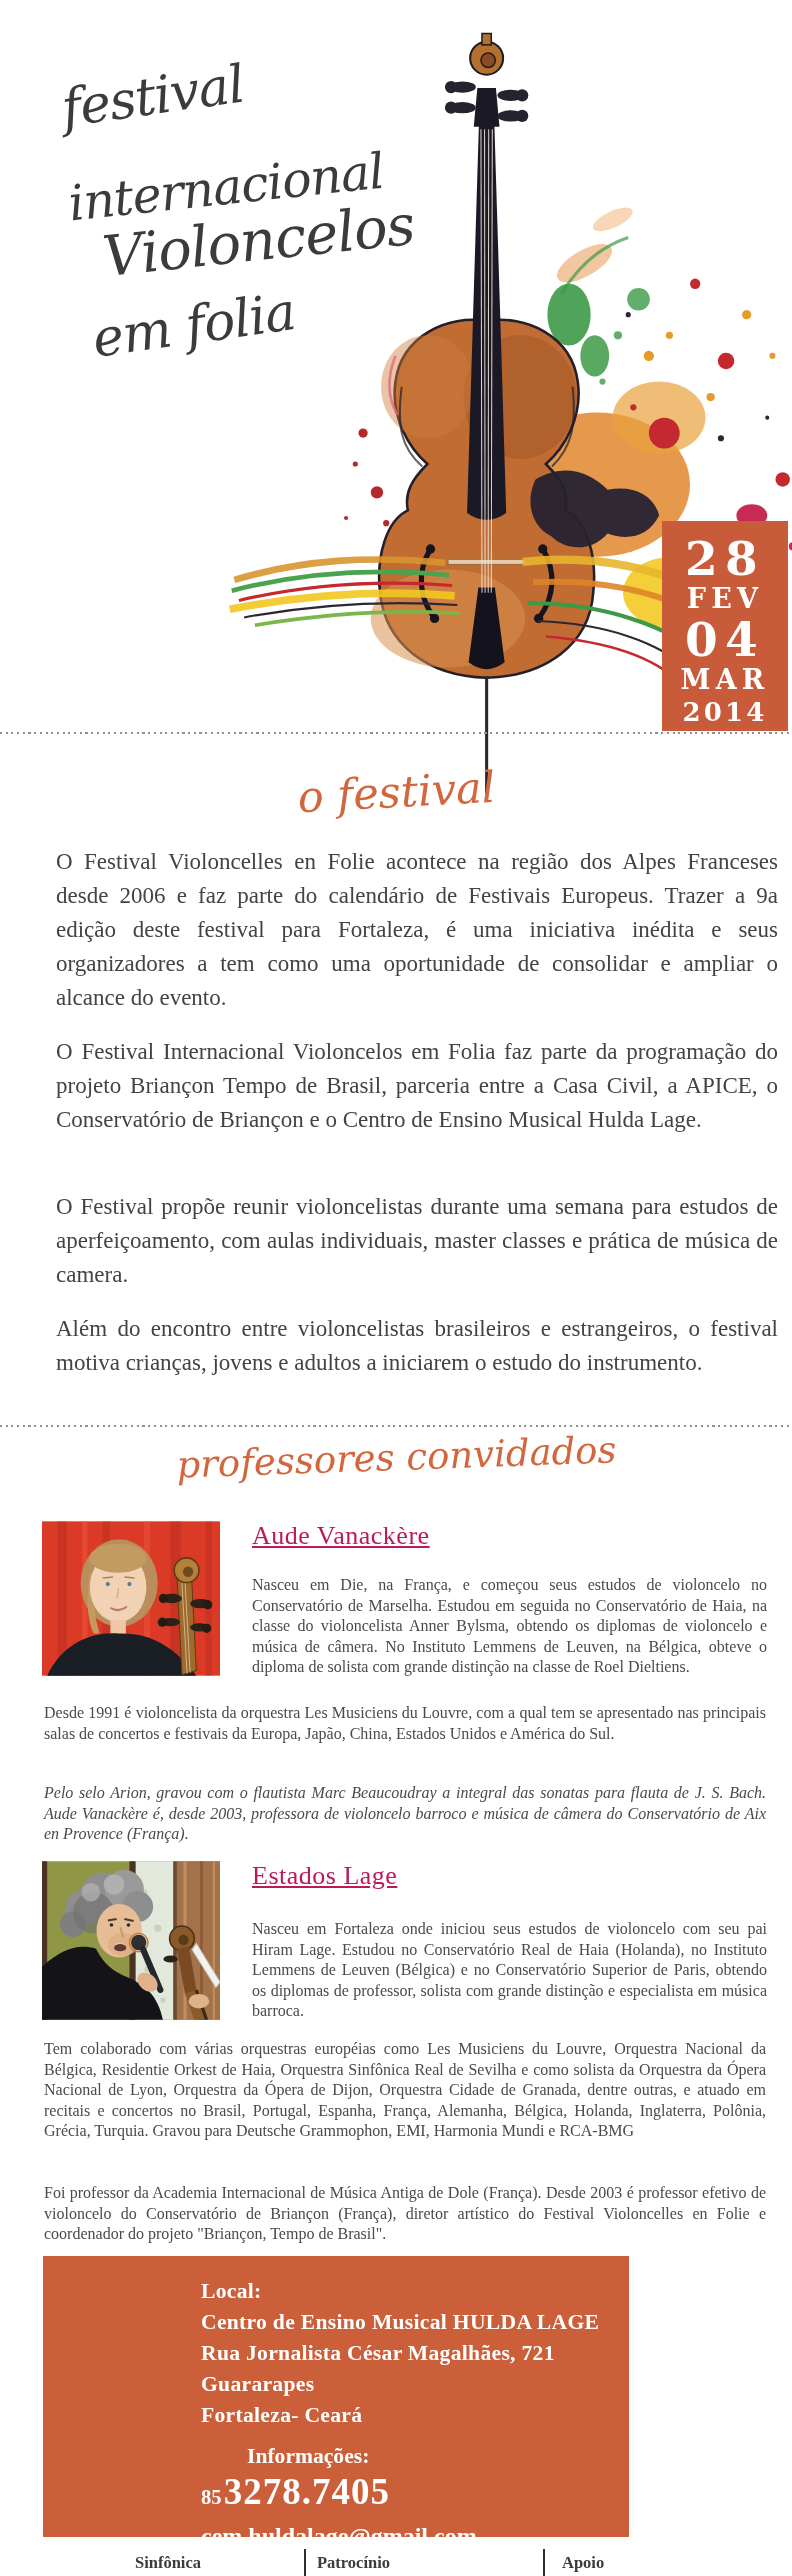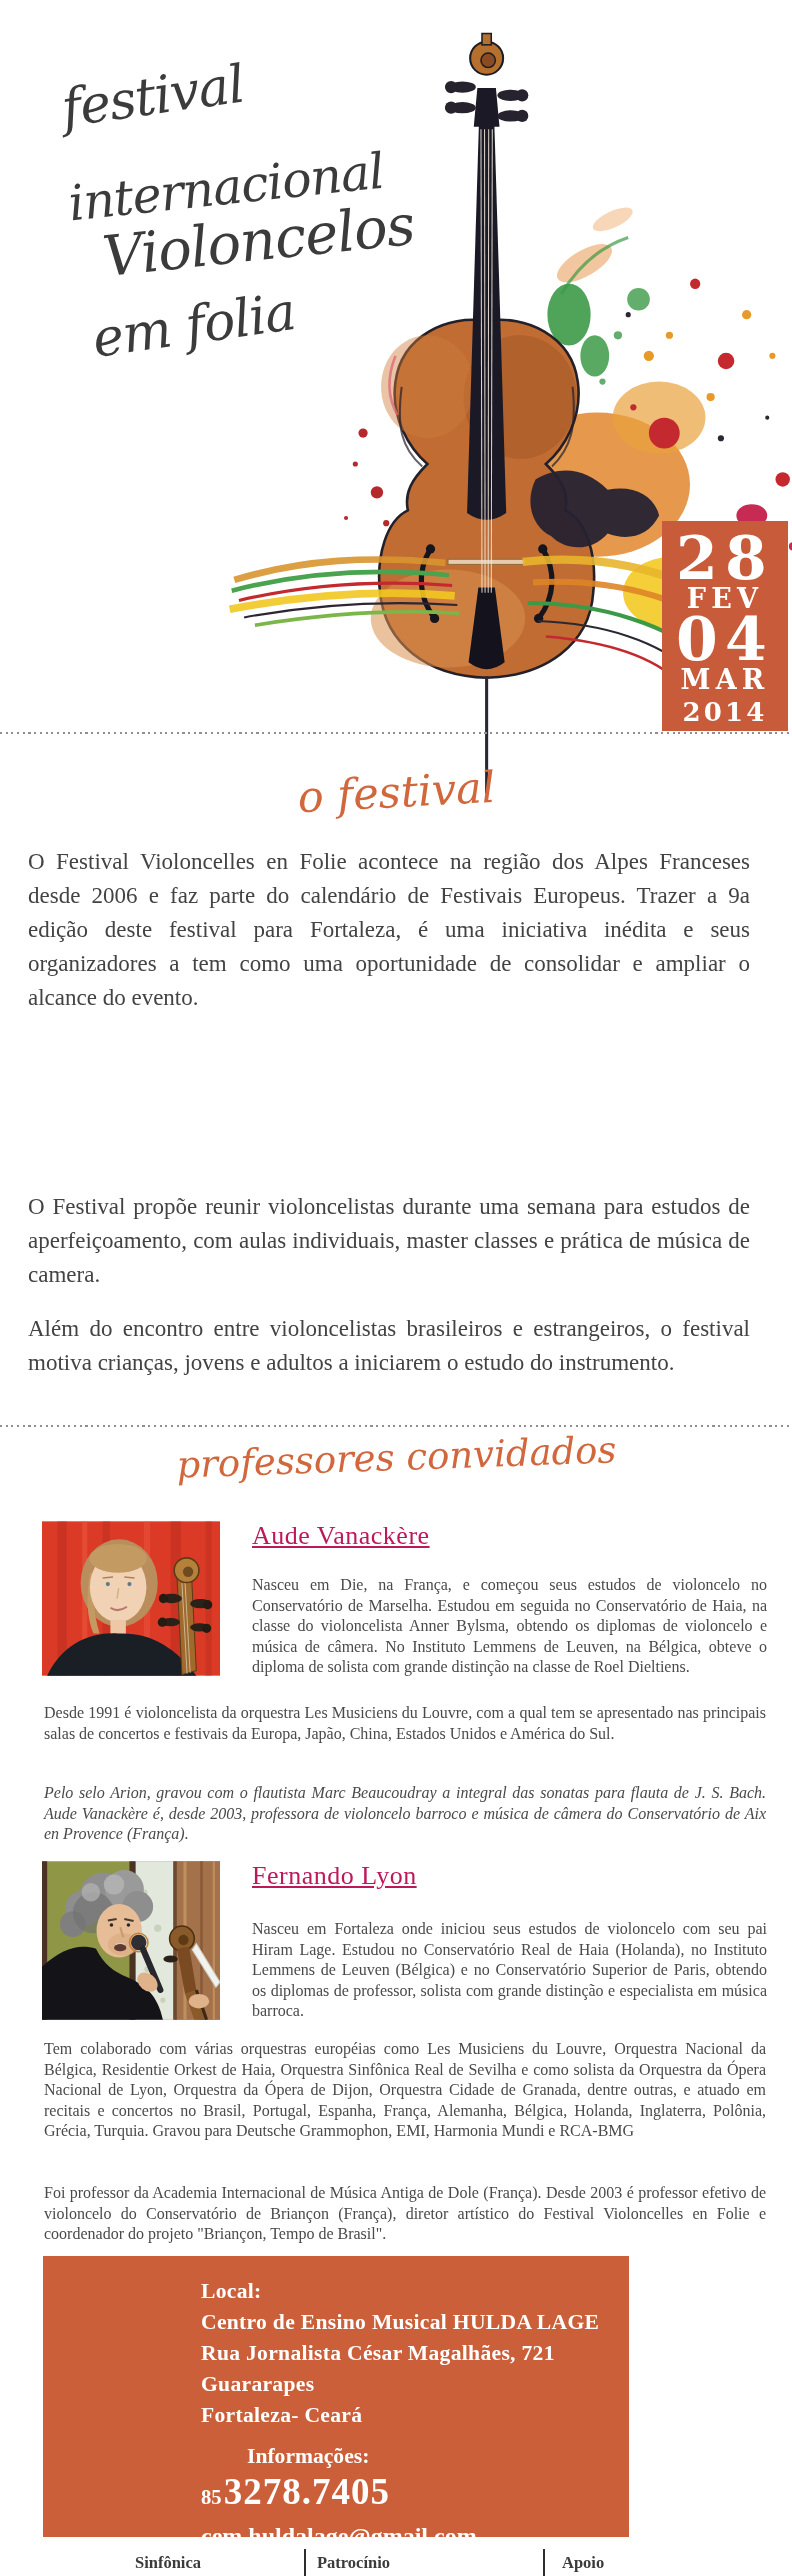--- a/index.html
+++ b/index.html
@@ -11,37 +11,37 @@
   .title-line{position:absolute;font-family:"DejaVu Serif",serif;font-style:italic;
               color:#3b3b3b;letter-spacing:-1px;white-space:nowrap;}
   #t0{left:61px;top:66px;font-size:52px;transform:rotate(-8deg);}
   #t1{left:68px;top:159px;font-size:49px;transform:rotate(-6deg);}
   #t2{left:102px;top:208px;font-size:56px;transform:rotate(-6deg);}
   #t3{left:92px;top:295px;font-size:52px;transform:rotate(-8deg);}
 
   .badge{position:absolute;left:662px;top:521px;width:126px;height:210px;background:#C85C3A;
          color:#ffffff;text-align:center;font-family:"DejaVu Serif",serif;font-weight:bold;
          padding-top:13.4px;box-sizing:border-box;}
-  .badge .big{font-size:60px;line-height:49px;letter-spacing:7.2px;}
+  .badge .big{font-size:47px;line-height:49px;letter-spacing:7.2px;}
   .badge .small{font-size:27px;line-height:32px;letter-spacing:5.2px;}
   .badge .year{font-size:26px;line-height:32px;letter-spacing:3.1px;}
 
   .dotted{position:absolute;left:0;width:793px;height:2.1px;
           background-image:repeating-linear-gradient(to right,#8f8f8f 0 2.1px,transparent 2.1px 5.7px);}
   #dotted1{top:732px;}
   #dotted2{top:1425px;}
 
   
   .script-heading{position:absolute;left:0;width:793px;text-align:center;
                   font-family:"DejaVu Serif",serif;font-style:italic;color:#D2673D;}
   #h-festival{top:767px;font-size:43px;transform:rotate(-3deg);}
   #h-prof{top:1436px;font-size:37px;transform:rotate(-2deg);}
 
   
-  .para{position:absolute;left:28px;width:722px;text-align:justify;color:#434343;
+  .para{position:absolute;left:56px;width:722px;text-align:justify;color:#434343;
         font-size:23px;line-height:34px;margin:0;}
   .small-para{position:absolute;left:44px;width:722px;text-align:justify;color:#4a4a4a;
         font-size:16px;line-height:20.6px;margin:0;}
   .bio{position:absolute;left:252px;width:515px;text-align:justify;color:#4a4a4a;
         font-size:16px;line-height:20.6px;margin:0;font-family:Liberation Serif, serif;}
   .prof-name{position:absolute;left:252px;font-size:26px;color:#be185d;letter-spacing:0.5px;text-decoration:underline;}
 
   .photo{position:absolute;left:42px;}
 
   
@@ -185,20 +185,21 @@
       <div class="small">MAR</div>
       <div class="year">2014</div>
     </div>
   </div>
 
   <div class="dotted" id="dotted1"></div>
 
   <div class="script-heading" id="h-festival">o festival</div>
 
   <p class="para" style="top:845px;">O Festival Violoncelles en Folie acontece na região dos Alpes Franceses desde 2006 e faz parte do calendário de Festivais Europeus. Trazer a 9a edição deste festival para Fortaleza, é uma iniciativa inédita e seus organizadores a tem como uma oportunidade de consolidar e ampliar o alcance do evento.</p>
+  <p class="para" style="top:1035px;">O Festival Internacional Violoncelos em Folia faz parte da programação do projeto Briançon Tempo de Brasil, parceria entre a Casa Civil, a APICE, o Conservatório de Briançon e o Centro de Ensino Musical Hulda Lage.</p>
   <p class="para" style="top:1190px;">O Festival propõe reunir violoncelistas durante uma semana para estudos de aperfeiçoamento, com aulas individuais, master classes e prática de música de camera.</p>
   <p class="para" style="top:1312px;">Além do encontro entre violoncelistas brasileiros e estrangeiros, o festival motiva crianças, jovens e adultos a iniciarem o estudo do instrumento.</p>
 
   <div class="dotted" id="dotted2"></div>
 
   <div class="script-heading" id="h-prof">professores convidados</div>
 
   <div class="photo" style="top:1521px;width:178px;height:155px;">
     <svg width="178" height="155" viewBox="0 0 346 300" xmlns="http://www.w3.org/2000/svg">
       <rect width="346" height="300" fill="#DB3A27"></rect>
@@ -280,21 +281,21 @@
       <polygon points="278,258 300,250 318,308 296,308" fill="#8a5a2a"></polygon>
       <line x1="300" y1="250" x2="320" y2="308" stroke="#3a2a16" stroke-width="6"></line>
       <polygon points="300,160 346,235 338,245 292,172" fill="#f2f2ef" stroke="#cfcfc8" stroke-width="2"></polygon>
       <circle cx="188" cy="158" r="15" fill="#2e2e33"></circle>
       <circle cx="188" cy="158" r="18" stroke="#c87f35" stroke-width="3" fill="none"></circle>
       <line x1="196" y1="170" x2="230" y2="250" stroke="#26262c" stroke-width="12" stroke-linecap="round"></line>
       <ellipse cx="205" cy="235" rx="22" ry="16" fill="#e0b289" transform="rotate(40 205 235)"></ellipse>
       <ellipse cx="305" cy="272" rx="20" ry="14" fill="#e0b289"></ellipse>
     </svg>
   </div>
-  <div class="prof-name" style="top:1861px;">Fernando Lyon</div>
+  <div class="prof-name" style="top:1861px;">Estados Lage</div>
   <p class="bio" style="top:1919px;">Nasceu em Fortaleza onde iniciou seus estudos de violoncelo com seu pai Hiram Lage. Estudou no Conservatório Real de Haia (Holanda), no Instituto Lemmens de Leuven (Bélgica) e no Conservatório Superior de Paris, obtendo os diplomas de professor, solista com grande distinção e especialista em música barroca.</p>
   <p class="small-para" style="top:2039px;">Tem colaborado com várias orquestras européias como Les Musiciens du Louvre, Orquestra Nacional da Bélgica, Residentie Orkest de Haia, Orquestra Sinfônica Real de Sevilha e como solista da Orquestra da Ópera Nacional de Lyon, Orquestra da Ópera de Dijon, Orquestra Cidade de Granada, dentre outras, e atuado em recitais e concertos no Brasil, Portugal, Espanha, França, Alemanha, Bélgica, Holanda, Inglaterra, Polônia, Grécia, Turquia. Gravou para Deutsche Grammophon, EMI, Harmonia Mundi e RCA-BMG</p>
   <p class="small-para" style="top:2183px;">Foi professor da Academia Internacional de Música Antiga de Dole (França). Desde 2003 é professor efetivo de violoncelo do Conservatório de Briançon (França), diretor artístico do Festival Violoncelles en Folie e coordenador do projeto "Briançon, Tempo de Brasil".</p>
 
   <div class="info-box">
     <div class="line">Local:</div>
     <div class="line">Centro de Ensino Musical HULDA LAGE</div>
     <div class="line">Rua Jornalista César Magalhães, 721</div>
     <div class="line">Guararapes</div>
     <div class="line">Fortaleza- Ceará</div>

